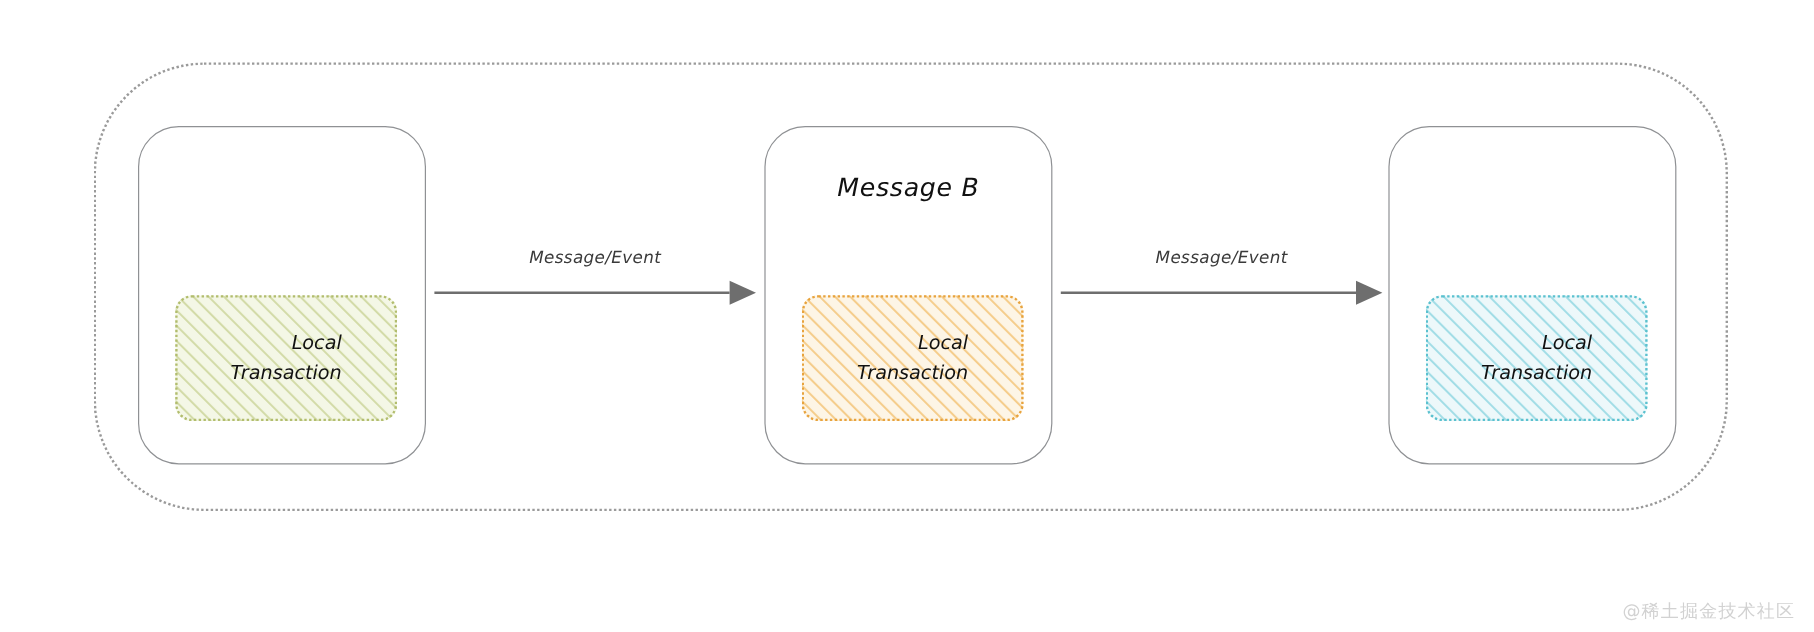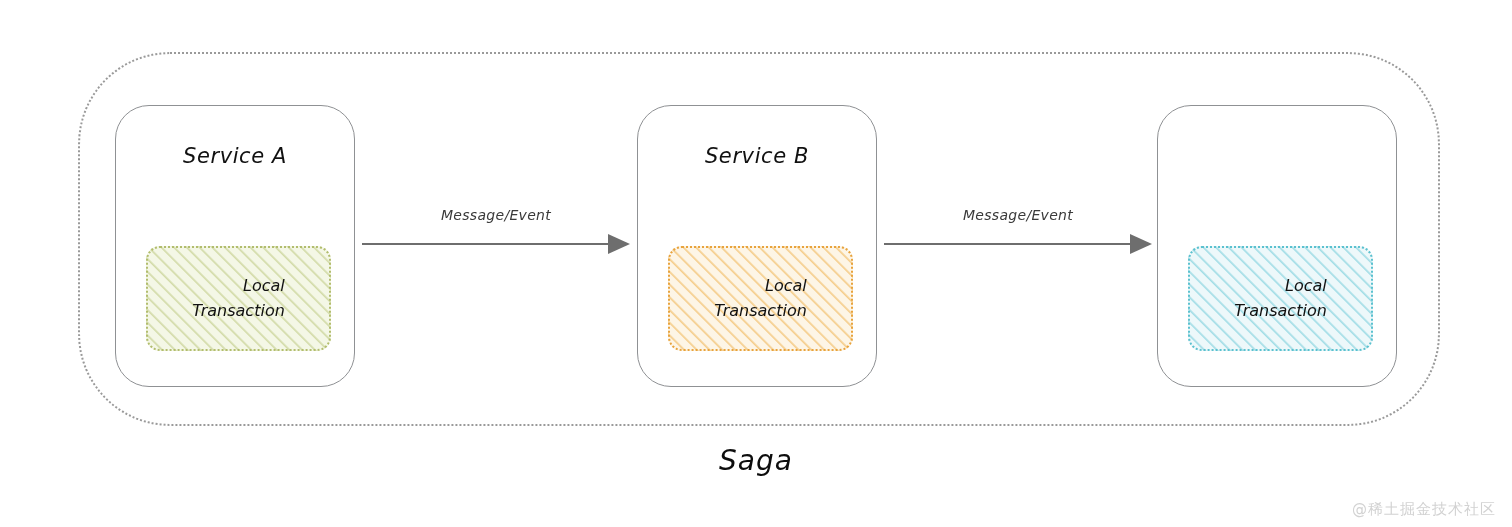--- a/index.html
+++ b/index.html
@@ -167,21 +167,20 @@
   }
 </style>
 </head>
 <body>
 
 <div id="canvas">
 
   <div class="saga-boundary"></div>
 
   <div class="service-box a">
-    <div class="service-title">Service A</div>
     <div class="txn-box green">
       <div class="hatch">
         <svg viewBox="0 0 185 105" preserveAspectRatio="none">
           <defs>
             <pattern id="hatchA" width="9" height="9" patternTransform="rotate(-45)" patternUnits="userSpaceOnUse">
               <rect width="9" height="9" fill="#f4f7e6"></rect>
               <line x1="0" y1="0" x2="0" y2="9" stroke="#b7c474" stroke-width="3.4" opacity="0.55"></line>
             </pattern>
           </defs>
           <rect x="0" y="0" width="185" height="105" fill="url(#hatchA)"></rect>
@@ -195,21 +194,21 @@
 
   <div class="arrow-label one">Message/Event</div>
   <div class="arrow one">
     <svg viewBox="0 0 272 34" preserveAspectRatio="none">
       <line x1="2" y1="16" x2="248" y2="16" stroke="#6e6e6e" stroke-width="2"></line>
       <polygon points="248,6 270,16 248,26" fill="#6e6e6e"></polygon>
     </svg>
   </div>
 
   <div class="service-box b">
-    <div class="service-title">Service B</div>
+    <div class="service-title">Message B</div>
     <div class="txn-box orange">
       <div class="hatch">
         <svg viewBox="0 0 185 105" preserveAspectRatio="none">
           <defs>
             <pattern id="hatchB" width="9" height="9" patternTransform="rotate(-45)" patternUnits="userSpaceOnUse">
               <rect width="9" height="9" fill="#fdf5e6"></rect>
               <line x1="0" y1="0" x2="0" y2="9" stroke="#f0b24f" stroke-width="3.4" opacity="0.6"></line>
             </pattern>
           </defs>
           <rect x="0" y="0" width="185" height="105" fill="url(#hatchB)"></rect>
@@ -241,17 +240,16 @@
           </defs>
           <rect x="0" y="0" width="185" height="105" fill="url(#hatchC)"></rect>
         </svg>
       </div>
       <div class="edge"></div>
       <div class="txn-label">Local
 Transaction</div>
     </div>
   </div>
 
-  <div class="saga-caption">Saga</div>
 
   <div class="watermark">@稀土掘金技术社区</div>
 
 </div>
 
 </body></html>

